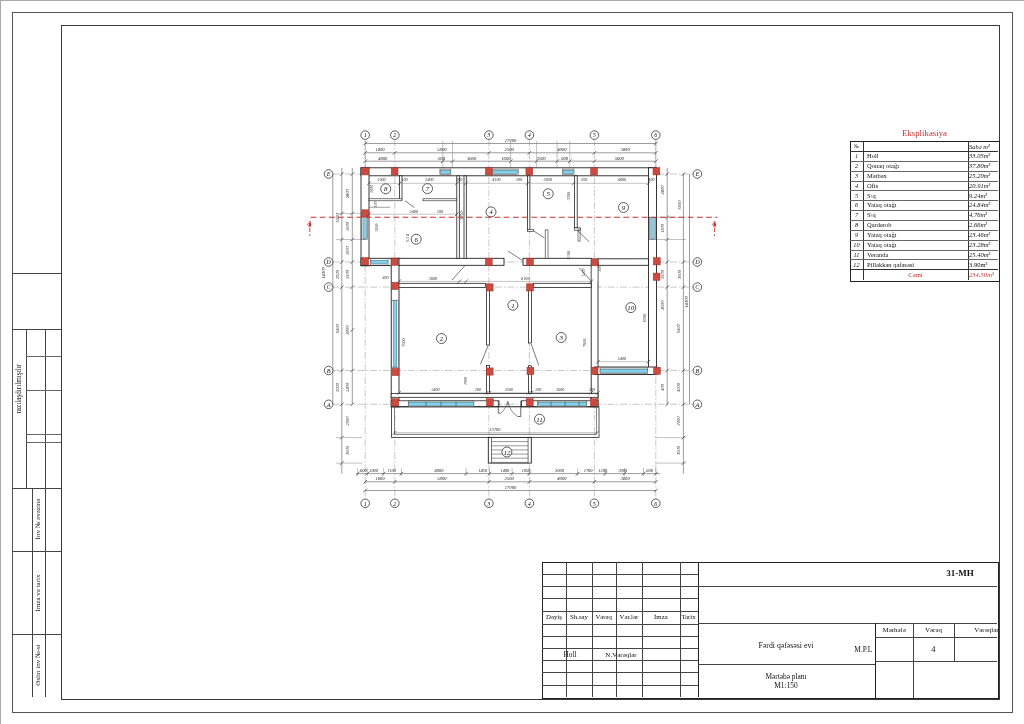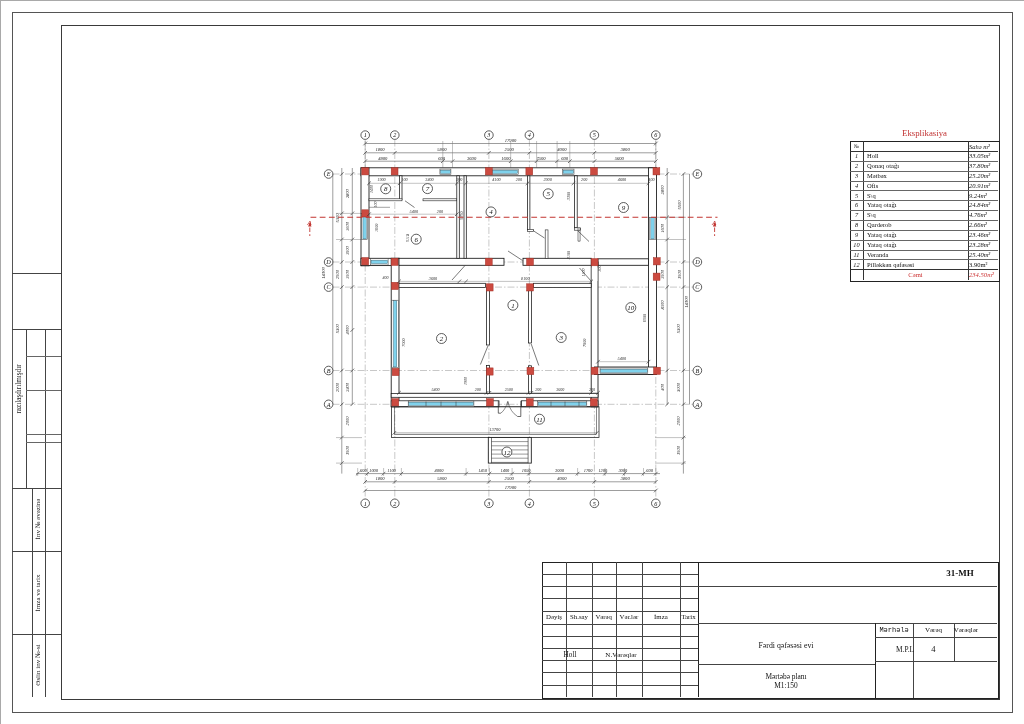--- a/index.html
+++ b/index.html
@@ -130,24 +130,24 @@
   <div class="txt" style="left:930px;top:568px;width:60px;text-align:center;font-size:9px;font-weight:bold;">31-MH</div>
   <div class="txt" style="left:542px;top:613.2px;width:24px;text-align:center;font-size:6.8px;">Dəyiş</div>
   <div class="txt" style="left:566px;top:613.2px;width:26px;text-align:center;font-size:6.8px;">Sh.say</div>
   <div class="txt" style="left:591.7px;top:613.2px;width:24px;text-align:center;font-size:6.8px;">Vərəq</div>
   <div class="txt" style="left:615.9px;top:613.2px;width:26px;text-align:center;font-size:6.8px;">Vər.lər</div>
   <div class="txt" style="left:641.9px;top:613.2px;width:38px;text-align:center;font-size:6.8px;">İmza</div>
   <div class="txt" style="left:679.5px;top:613.2px;width:18px;text-align:center;font-size:6.8px;">Tarix</div>
   <div class="txt" style="left:548px;top:650.6px;width:44px;text-align:center;font-size:7.2px;">Holl</div>
   <div class="txt" style="left:596px;top:650.8px;width:50px;text-align:center;font-size:7px;">N.Vərəqlər</div>
   <div class="txt" style="left:720px;top:640.8px;width:132px;text-align:center;font-size:7.8px;">Fərdi qəfəsəsi evi</div>
-  <div class="txt" style="left:874.9px;top:625.8px;width:38.4px;text-align:center;font-size:7px;font-family:Liberation Mono, monospace;">Mərhələ</div>
+  <div class="txt" style="left:874.9px;top:625.8px;width:38.4px;text-align:center;font-size:7px;">Mərhələ</div>
   <div class="txt" style="left:913.3px;top:625.8px;width:40.4px;text-align:center;font-size:7px;">Vərəq</div>
-  <div class="txt" style="left:953.7px;top:625.8px;width:45px;text-align:left;font-size:7px;">Vərəqlər</div>
-  <div class="txt" style="left:896px;top:644.6px;width:38.4px;text-align:left;font-size:7.4px;">M.P.L</div>
+  <div class="txt" style="left:953.7px;top:625.8px;width:45px;text-align:right;font-size:7px;">Vərəqlər</div>
+  <div class="txt" style="left:834px;top:644.6px;width:38.4px;text-align:right;font-size:7.4px;">M.P.L</div>
   <div class="txt" style="left:913.3px;top:643.6px;width:40.4px;text-align:center;font-size:8.5px;">4</div>
   <div class="txt" style="left:720px;top:671.8px;width:132px;text-align:center;font-size:7.4px;">Mərtəbə planı<br>M1:150</div>
 </div>
 
 <svg id="plan" class="abs" style="left:0;top:0" width="1024" height="724" viewBox="0 0 1024 724">
 <line x1="365.2" y1="139.5" x2="365.2" y2="499" stroke="#9a9a9a" stroke-width="0.55" stroke-dasharray="7 2 1.5 2"></line>
 <line x1="394.8" y1="139.5" x2="394.8" y2="499" stroke="#9a9a9a" stroke-width="0.55" stroke-dasharray="7 2 1.5 2"></line>
 <line x1="488.9" y1="139.5" x2="488.9" y2="499" stroke="#9a9a9a" stroke-width="0.55" stroke-dasharray="7 2 1.5 2"></line>
 <line x1="529.4" y1="139.5" x2="529.4" y2="499" stroke="#9a9a9a" stroke-width="0.55" stroke-dasharray="7 2 1.5 2"></line>
 <line x1="594.4" y1="139.5" x2="594.4" y2="499" stroke="#9a9a9a" stroke-width="0.55" stroke-dasharray="7 2 1.5 2"></line>

